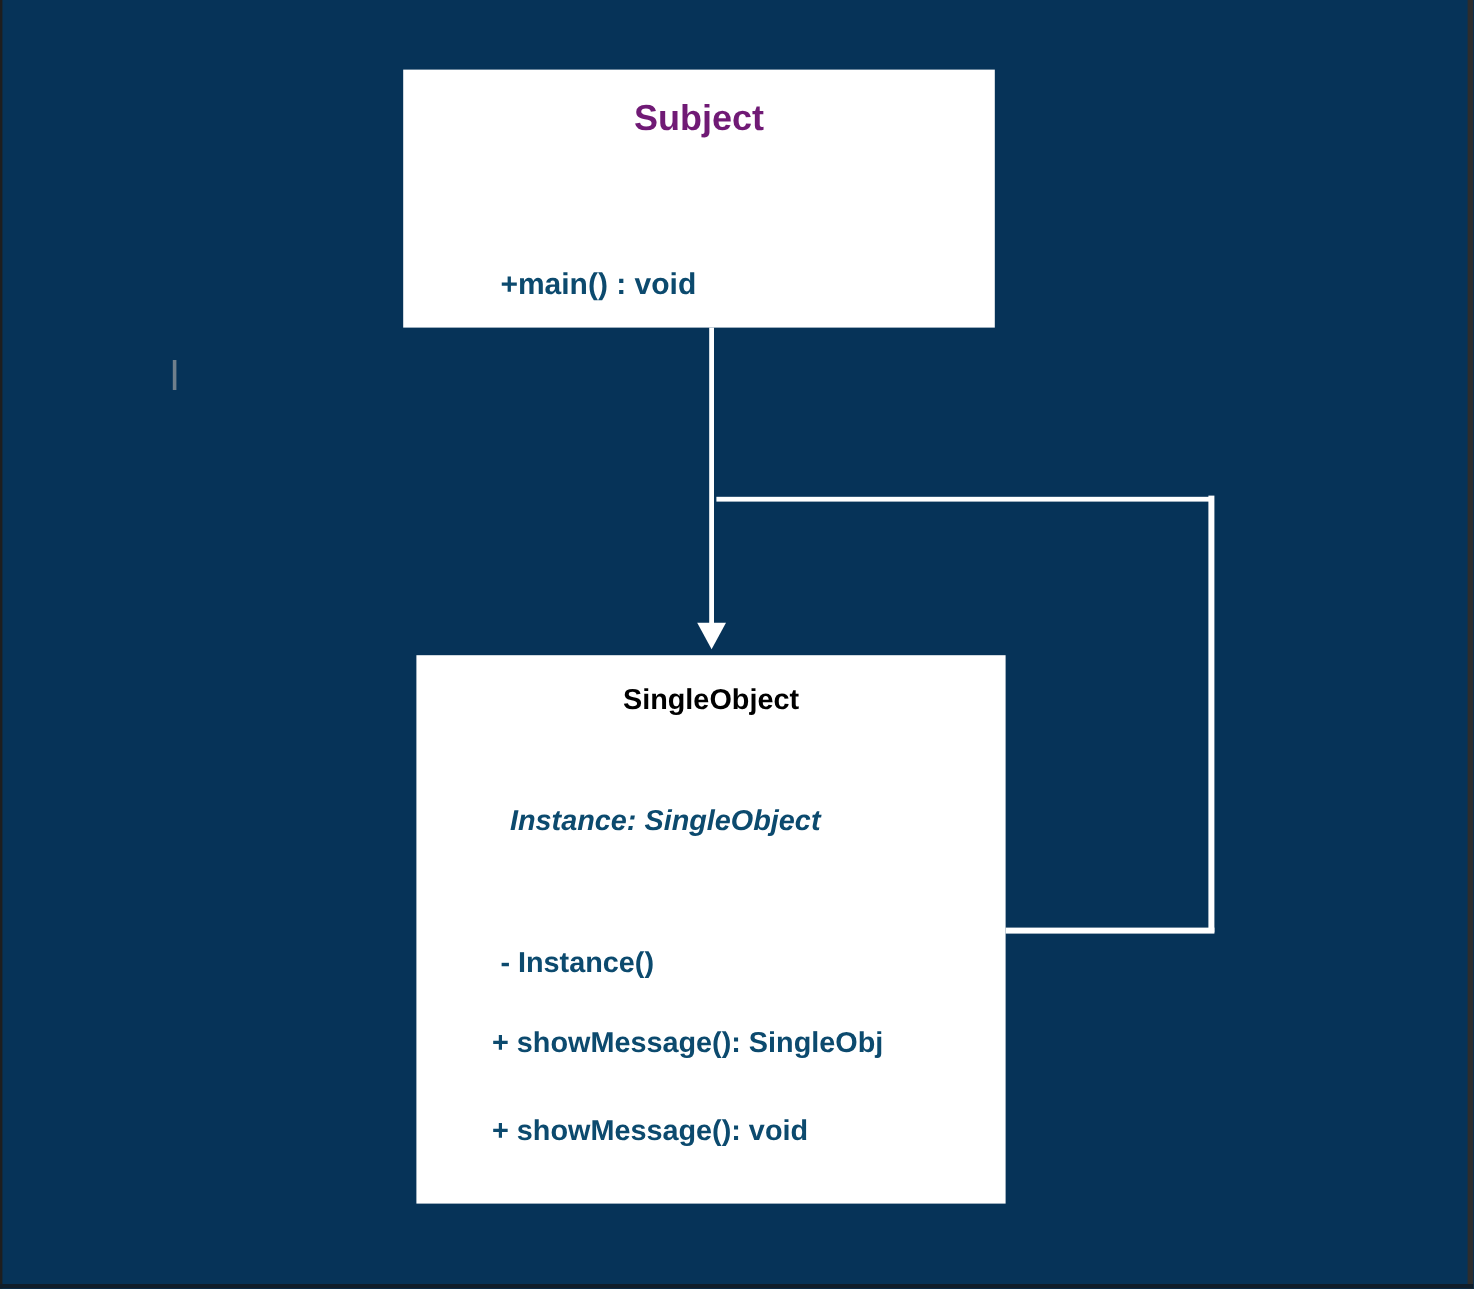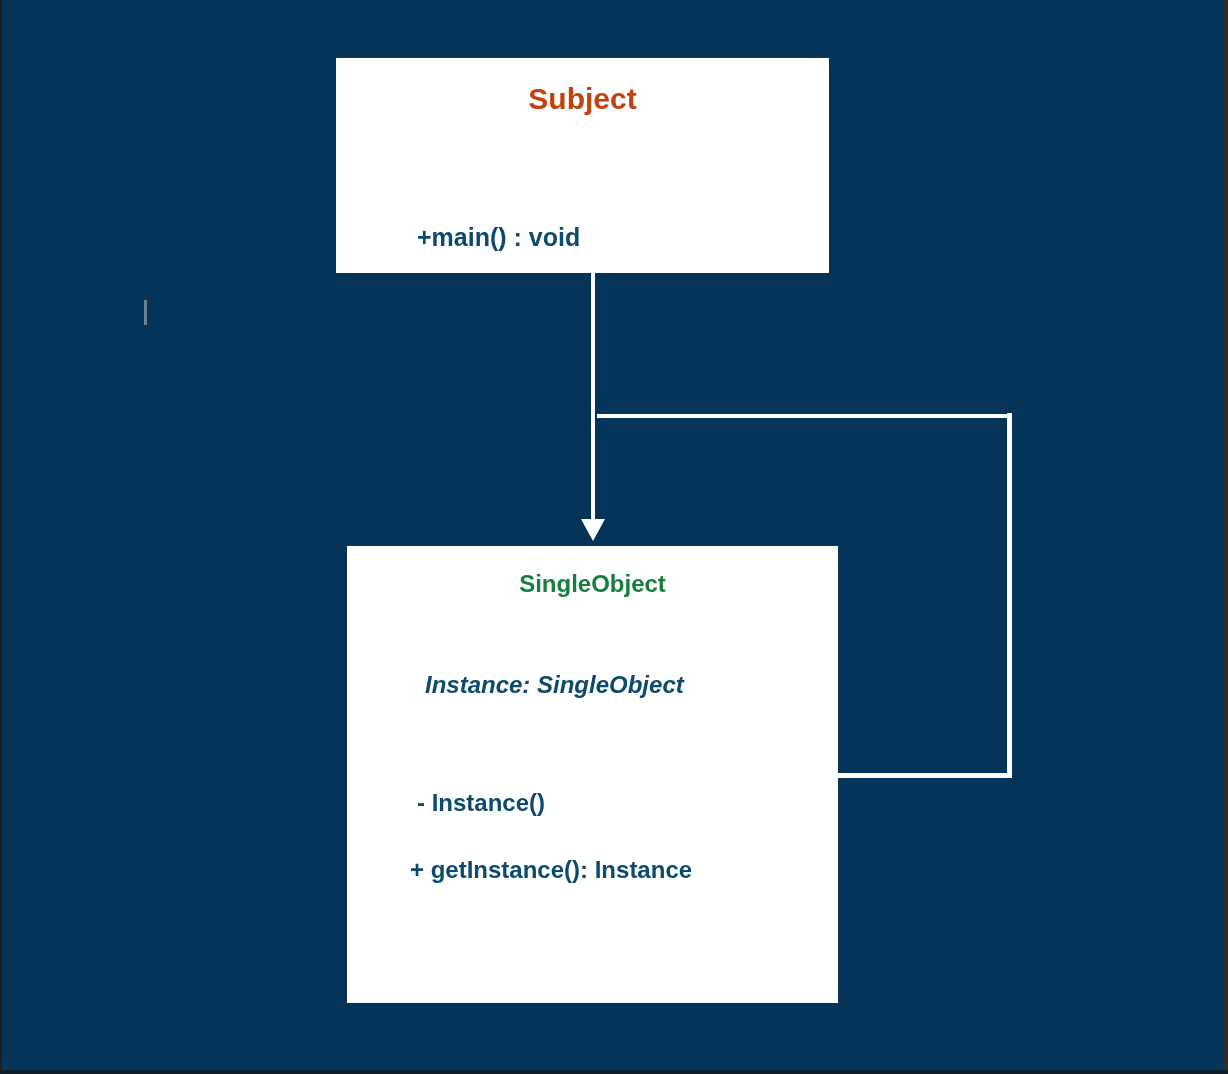--- a/index.html
+++ b/index.html
@@ -26,28 +26,28 @@
   }
   .box-singleton {
     left: 347px; top: 546px;
     width: 491px; height: 457px;
   }
   .uml-title {
     position: absolute;
     left: 0; width: 100%;
     text-align: center;
     font-weight: 700;
-    color: #15803d;
+    color: #000000;
     white-space: nowrap;
   }
   .title-subject {
     top: 23px;
     font-size: 30px;
     line-height: 36px;
-    color: #c2410c;
+    color: #701a75;
   }
   .title-singleton {
     top: 23px;
     font-size: 24px;
     line-height: 29px;
   }
   .uml-member {
     position: absolute;
     font-weight: 700;
     font-size: 24px;
@@ -107,20 +107,21 @@
 
   <div class="uml-class box-subject">
     <div class="uml-title title-subject">Subject</div>
     <div class="uml-member subject-m0">+main() : void</div>
   </div>
 
   <div class="uml-class box-singleton">
     <div class="uml-title title-singleton">SingleObject</div>
     <div class="uml-member singleton-a0">Instance: SingleObject</div>
     <div class="uml-member singleton-m0">- Instance()</div>
-    <div class="uml-member singleton-m1">+ getInstance(): Instance</div>
+    <div class="uml-member singleton-m1">+ showMessage(): SingleObj</div>
+    <div class="uml-member singleton-m2">+ showMessage(): void</div>
   </div>
 
   <div class="edge-left"></div>
   <div class="edge-right"></div>
   <div class="edge-bottom"></div>
 
 </div>
 
 </body></html>

